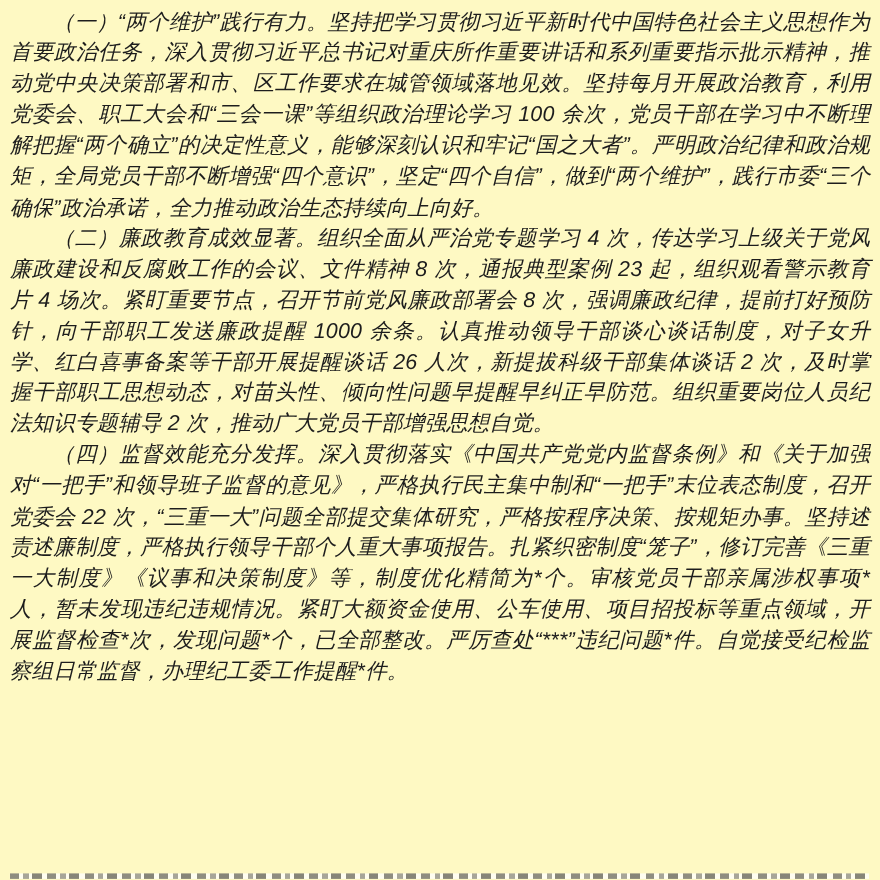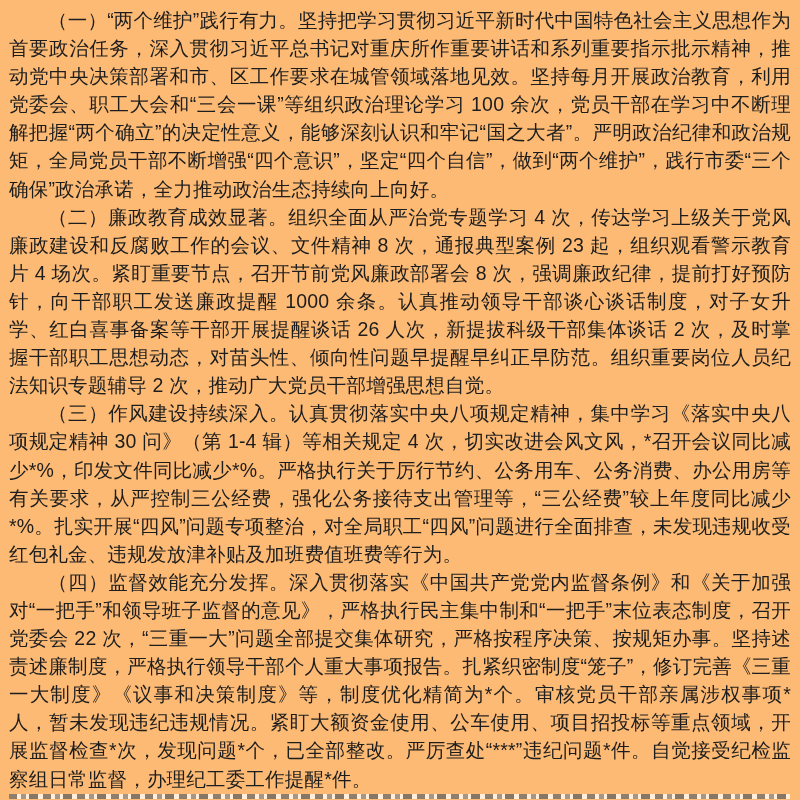--- a/index.html
+++ b/index.html
@@ -11,23 +11,24 @@
     width: 800px;
     height: 800px;
     overflow: hidden;
     position: relative;
   }
   .page {
     box-sizing: border-box;
     width: 800px;
     height: 800px;
     padding: 6px 9px 0 9px;
-    background: #fdba74;
+    background: #fef9c3;
     font-family: "Liberation Sans", "DejaVu Sans", sans-serif;
     color: #1d1d1d;
+    font-style: italic;
   }
   .para {
     margin: 0;
     font-size: 19.5px;
     line-height: 28.1px;
     text-align: justify;
     text-indent: 2em;
     word-break: break-all;
     letter-spacing: 0.2px;
   }
@@ -49,17 +50,16 @@
     );
     opacity: 0.75;
   }
 </style>
 </head>
 <body>
 
 <div class="page">
   <p class="para">（一）“两个维护”践行有力。坚持把学习贯彻习近平新时代中国特色社会主义思想作为首要政治任务，深入贯彻习近平总书记对重庆所作重要讲话和系列重要指示批示精神，推动党中央决策部署和市、区工作要求在城管领域落地见效。坚持每月开展政治教育，利用党委会、职工大会和“三会一课”等组织政治理论学习 100 余次，党员干部在学习中不断理解把握“两个确立”的决定性意义，能够深刻认识和牢记“国之大者”。严明政治纪律和政治规矩，全局党员干部不断增强“四个意识”，坚定“四个自信”，做到“两个维护”，践行市委“三个确保”政治承诺，全力推动政治生态持续向上向好。</p>
   <p class="para">（二）廉政教育成效显著。组织全面从严治党专题学习 4 次，传达学习上级关于党风廉政建设和反腐败工作的会议、文件精神 8 次，通报典型案例 23 起，组织观看警示教育片 4 场次。紧盯重要节点，召开节前党风廉政部署会 8 次，强调廉政纪律，提前打好预防针，向干部职工发送廉政提醒 1000 余条。认真推动领导干部谈心谈话制度，对子女升学、红白喜事备案等干部开展提醒谈话 26 人次，新提拔科级干部集体谈话 2 次，及时掌握干部职工思想动态，对苗头性、倾向性问题早提醒早纠正早防范。组织重要岗位人员纪法知识专题辅导 2 次，推动广大党员干部增强思想自觉。</p>
-  <p class="para">（三）作风建设持续深入。认真贯彻落实中央八项规定精神，集中学习《落实中央八项规定精神 30 问》（第 1-4 辑）等相关规定 4 次，切实改进会风文风，*召开会议同比减少*%，印发文件同比减少*%。严格执行关于厉行节约、公务用车、公务消费、办公用房等有关要求，从严控制三公经费，强化公务接待支出管理等，“三公经费”较上年度同比减少*%。扎实开展“四风”问题专项整治，对全局职工“四风”问题进行全面排查，未发现违规收受红包礼金、违规发放津补贴及加班费值班费等行为。</p>
   <p class="para">（四）监督效能充分发挥。深入贯彻落实《中国共产党党内监督条例》和《关于加强对“一把手”和领导班子监督的意见》，严格执行民主集中制和“一把手”末位表态制度，召开党委会 22 次，“三重一大”问题全部提交集体研究，严格按程序决策、按规矩办事。坚持述责述廉制度，严格执行领导干部个人重大事项报告。扎紧织密制度“笼子”，修订完善《三重一大制度》《议事和决策制度》等，制度优化精简为*个。审核党员干部亲属涉权事项*人，暂未发现违纪违规情况。紧盯大额资金使用、公车使用、项目招投标等重点领域，开展监督检查*次，发现问题*个，已全部整改。严厉查处“***”违纪问题*件。自觉接受纪检监察组日常监督，办理纪工委工作提醒*件。</p>
 </div>
 
 <div class="clipped-line"></div>
 
 </body></html>

